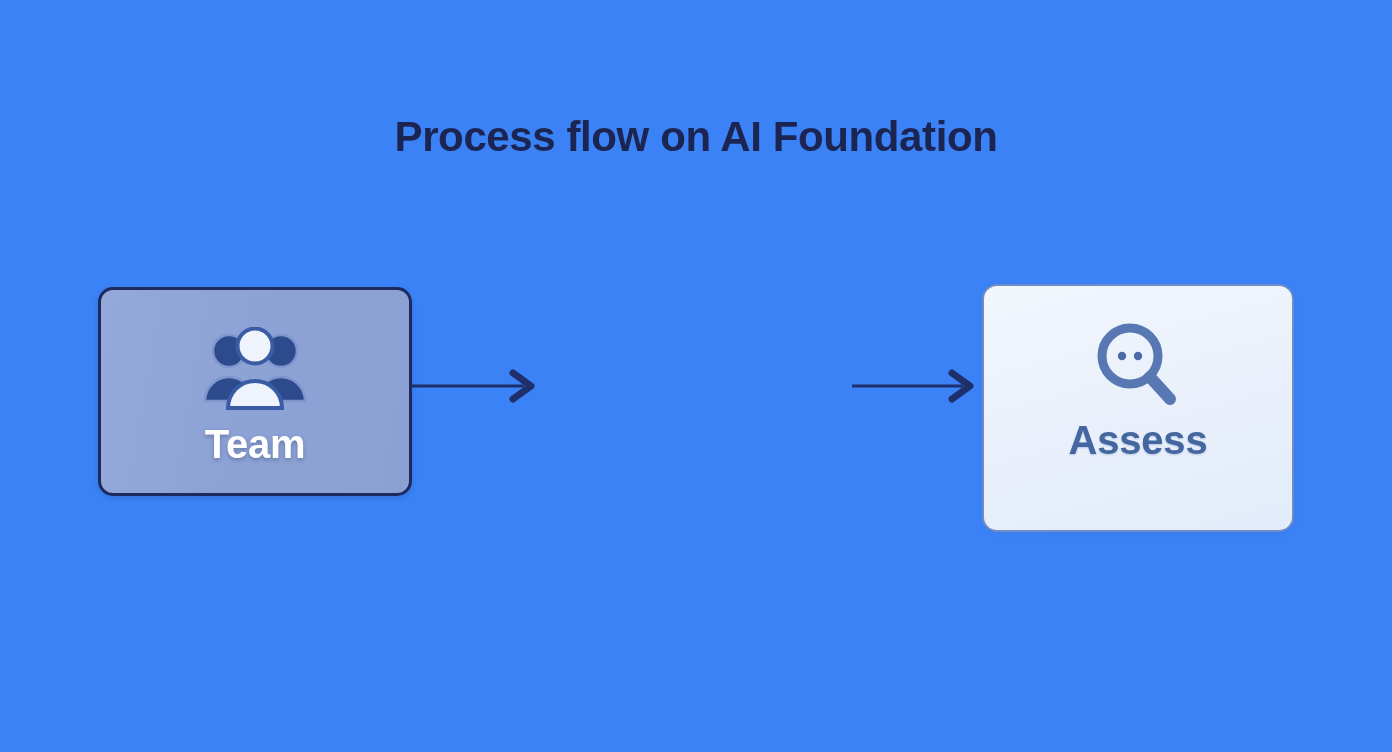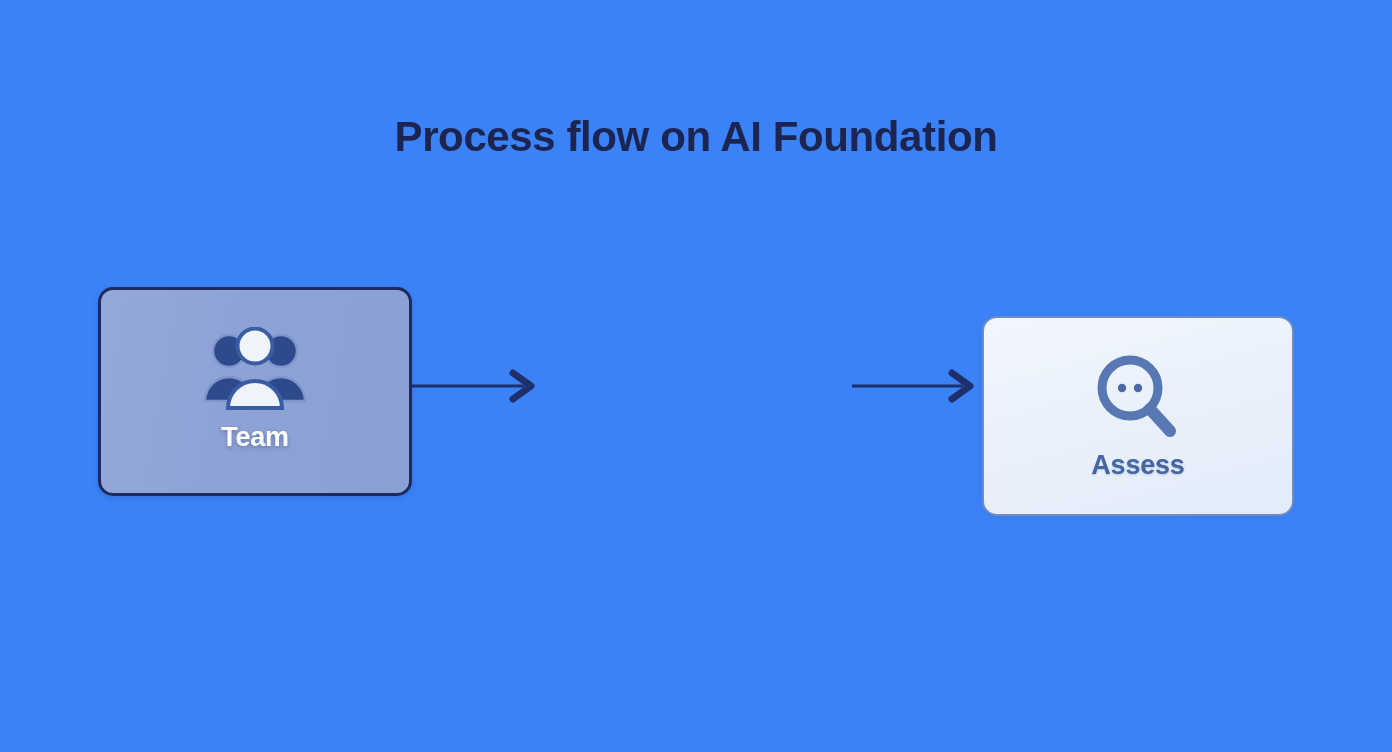--- a/index.html
+++ b/index.html
@@ -52,21 +52,21 @@
     margin-top: 34px;
     width: 104px;
     height: 92px;
     display: flex;
     align-items: center;
     justify-content: center;
   }
 
   .node-label {
     margin-top: 8px;
-    font-size: 27px;
+    font-size: 40px;
     font-weight: bold;
     letter-spacing: -0.2px;
     line-height: 1;
   }
 
   
   #node-team {
     left: 98px;
     top: 287px;
     width: 314px;
@@ -93,25 +93,24 @@
   #node-vision .node-label {
     color: #ffffff;
     text-shadow: 0 2px 4px rgba(45,85,160,0.35);
   }
 
   
   #node-assess {
     left: 982px;
     top: 284px;
     width: 312px;
-    height: 200px;
+    height: 248px;
     background: linear-gradient(165deg, #f2f6fd 0%, #e9f0fb 55%, #e2ecfa 100%);
     border: 2px solid #6f8cc6;
     box-shadow: 0 2px 5px rgba(70,100,160,0.13);
-    margin-top: 32px;
   }
   #node-assess .node-label {
     color: #45679f;
     text-shadow: 0 1px 2px rgba(90,120,180,0.35);
   }
 
   
   .flow-arrow {
     position: absolute;
     height: 40px;

